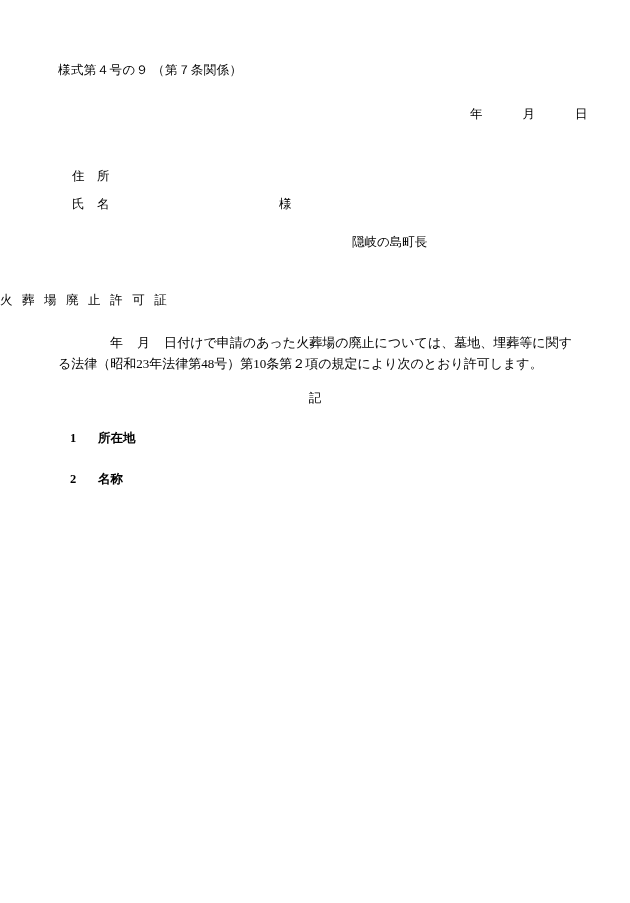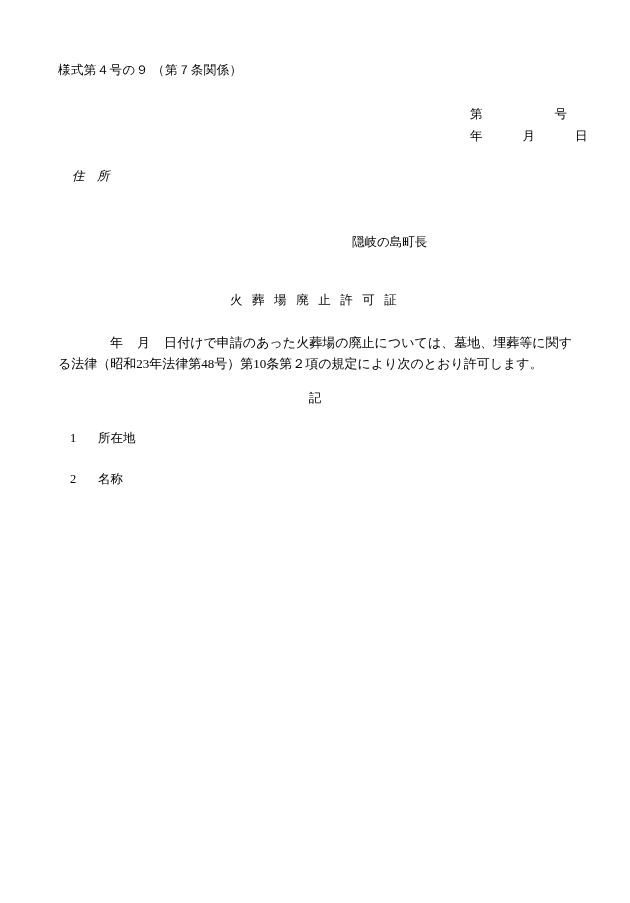--- a/index.html
+++ b/index.html
@@ -57,41 +57,40 @@
     left: 72px;
     top: 162px;
     font-size: 12.5px;
     line-height: 28px;
   }
   .addr-row {
     white-space: nowrap;
   }
   .addr-row .lbl {
     display: inline-block;
-    font-style: italic;
   }
   .name-sama {
     display: inline-block;
     width: 182px;
     text-align: right;
   }
   .issuer {
     position: absolute;
     left: 352px;
     top: 234px;
     font-size: 12.5px;
     white-space: nowrap;
     text-align: right;
   }
   .doc-title {
     position: absolute;
     left: 0;
     top: 292px;
     width: 630px;
-    text-align: center;
+    text-align: left;
     font-size: 12.5px;
     letter-spacing: 3.2px;
   }
   .para {
     position: absolute;
     left: 58px;
     top: 332px;
     width: 514px;
     font-size: 13px;
     line-height: 21px;
@@ -115,49 +114,50 @@
   }
   .items {
     position: absolute;
     left: 70px;
     top: 430px;
     font-size: 12.5px;
   }
   .item-row {
     white-space: nowrap;
     margin-bottom: 24px;
+    font-weight: bold;
   }
   .item-row .num {
     display: inline-block;
     width: 28px;
   }
   .item-row .txt {
     display: inline-block;
   }
 </style>
 </head>
 <body>
 
 <div class="page">
   <div class="doc-body">
 
     <div class="form-no">様式第４号の９ （第７条関係）</div>
 
     <div class="ref-block">
       <div class="ref-row">
-        <span>第</span><span class="sp-wide"></span><span>号</span>
-      </div>
-      <div class="ref-row">
         <span>年</span><span class="sp-mid"></span><span>月</span><span class="sp-mid"></span><span>日</span>
       </div>
     </div>
 
     <div class="addr-block">
       <div class="addr-row">
         <span class="lbl">住　所</span>
+      </div>
+      <div class="addr-row">
+        <span class="lbl">氏　名</span><span class="name-sama">様</span>
       </div>
     </div>
 
     <div class="issuer">隠岐の島町長</div>
 
     <div class="doc-title">火 葬 場 廃 止 許 可 証</div>
 
     <div class="para">
       <span class="indent"></span><span>年</span><span class="gap-s"></span><span>月</span><span class="gap-s"></span><span>日付けで申請のあった火葬場の廃止については、墓地、埋葬等に関する法律（昭和23年法律第48号）第10条第２項の規定により次のとおり許可します。</span>
     </div>

